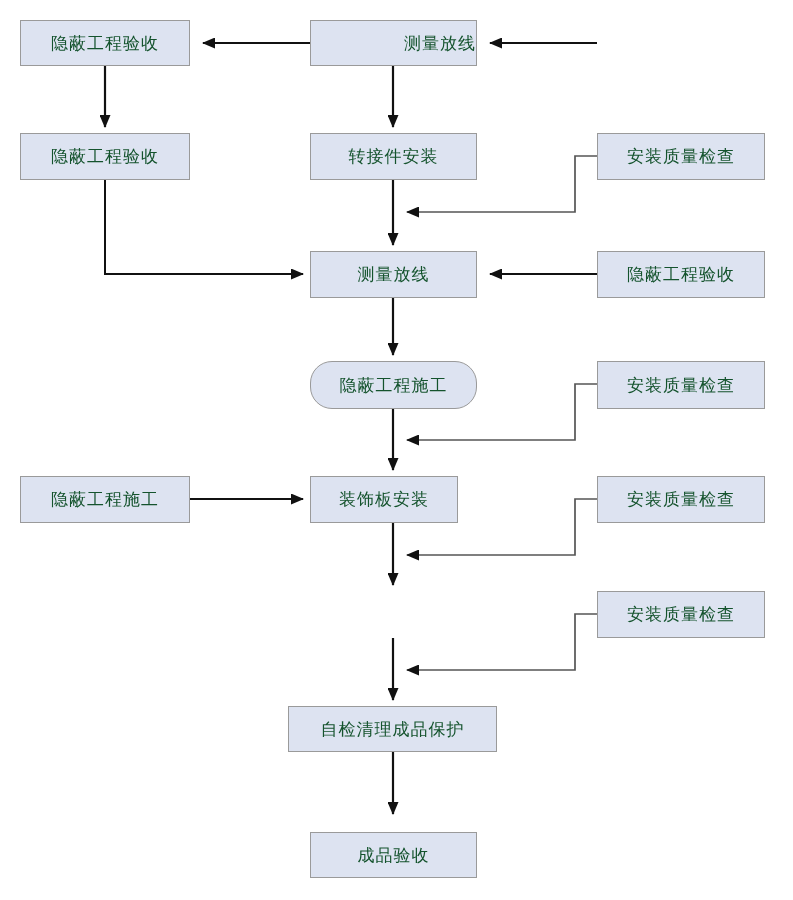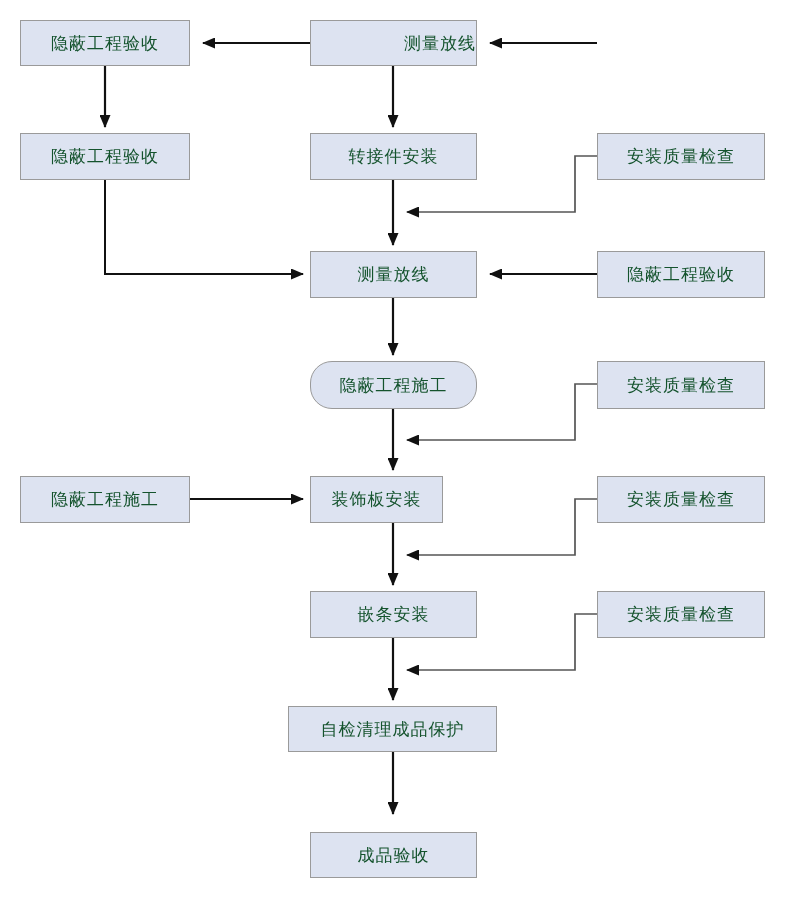--- a/index.html
+++ b/index.html
@@ -164,31 +164,28 @@
   </div>
 
   <div class="node" style="left:597px; top:361px; width:168px; height:48px;">
     <span class="node-label">安装质量检查</span>
   </div>
 
   <div class="node" style="left:20px; top:476px; width:170px; height:47px;">
     <span class="node-label">隐蔽工程施工</span>
   </div>
 
-  <div class="node" style="left:310px; top:476px; width:133px; height:47px;">
+  <div class="node" style="left:310px; top:476px; width:148px; height:47px;">
     <span class="node-label">装饰板安装</span>
   </div>
 
   <div class="node" style="left:597px; top:476px; width:168px; height:47px;">
     <span class="node-label">安装质量检查</span>
   </div>
 
-  <div class="node" style="left:310px; top:591px; width:167px; height:47px;">
-    <span class="node-label">嵌条安装</span>
-  </div>
 
   <div class="node" style="left:597px; top:591px; width:168px; height:47px;">
     <span class="node-label">安装质量检查</span>
   </div>
 
   <div class="node" style="left:288px; top:706px; width:209px; height:46px;">
     <span class="node-label">自检清理成品保护</span>
   </div>
 
   <div class="node" style="left:310px; top:820px; width:167px; height:46px;margin-top:12px;">

